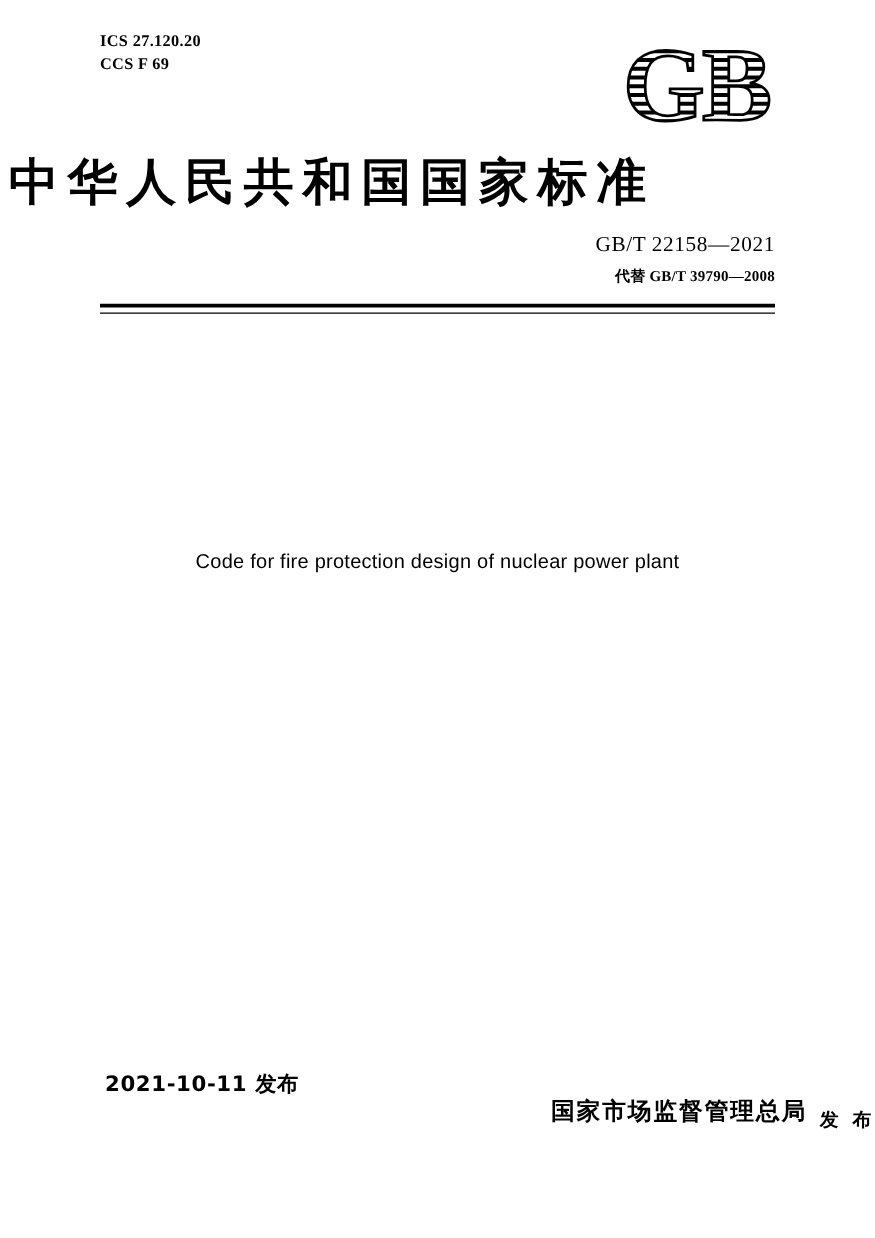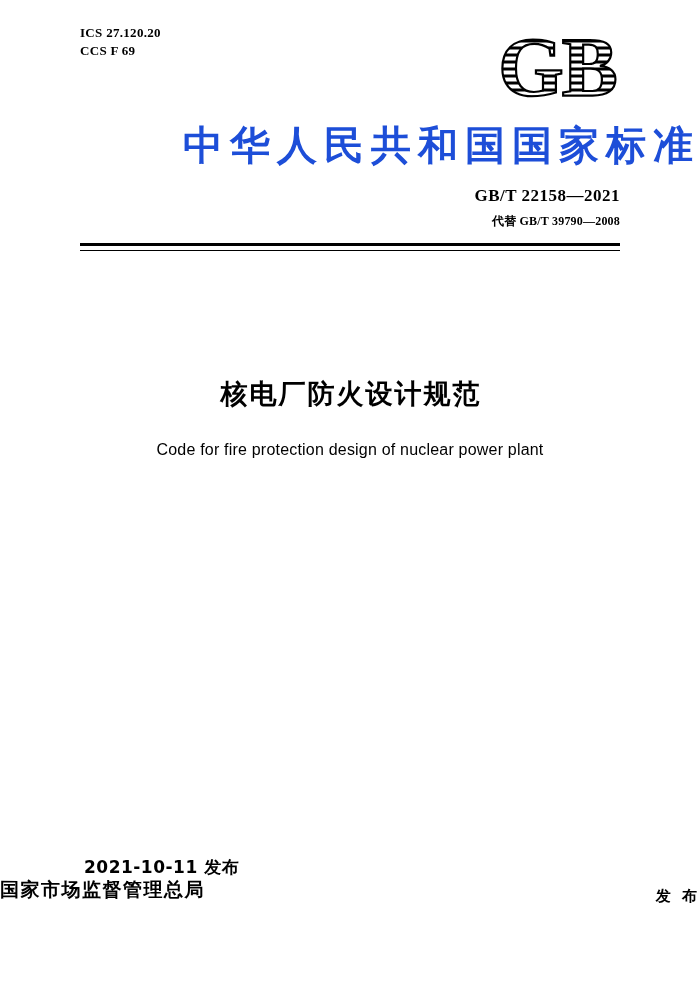--- a/index.html
+++ b/index.html
@@ -48,39 +48,39 @@
     height: 82px;
   }
   .gb-emblem svg { display: block; }
 
   
   .cn-title {
     position: absolute;
     left: 0;
     right: 0;
     top: 118px;
-    text-align: right;
+    text-align: left;
     font-family: "DejaVu Sans", sans-serif;
     font-weight: bold;
     font-size: 40px;
     letter-spacing: 7px;
     text-indent: 7px;
-    color: #1d4ed8;
+    color: #000000;
   }
 
   
   .std-num-block {
     position: absolute;
     right: 80px;
     top: 186px;
     text-align: right;
   }
   .std-num {
     font-family: "Liberation Serif", serif;
-    font-weight: bold;
+    font-weight: normal;
     font-size: 17px;
     letter-spacing: 0.5px;
     white-space: nowrap;
   }
   .std-replace {
     margin-top: 7px;
     font-family: "Liberation Serif", serif;
     font-weight: bold;
     font-size: 12px;
     letter-spacing: 0.2px;
@@ -147,21 +147,21 @@
     letter-spacing: 0.5px;
   }
 
   
   .publisher {
     position: absolute;
     left: 0;
     right: 0;
     top: 873px;
     display: flex;
-    justify-content: space-between;
+    justify-content: flex-end;
     align-items: center;
   }
   .publisher-names {
     font-family: "DejaVu Sans", sans-serif;
     font-weight: bold;
     font-size: 19px;
     line-height: 1.42;
     letter-spacing: 1.5px;
     text-align: center;
   }
@@ -215,21 +215,20 @@
   <div class="cn-title">中华人民共和国国家标准</div>
 
   <div class="std-num-block">
     <div class="std-num">GB/T 22158—2021</div>
     <div class="std-replace">代替 GB/T 39790—2008</div>
   </div>
 
   <div class="rule rule-thick"></div>
   <div class="rule rule-thin"></div>
 
-  <div class="doc-title-cn">核电厂防火设计规范</div>
   <div class="doc-title-en">Code for fire protection design of nuclear power plant</div>
 
   <div class="date-issue">2021-10-11 发布</div>
 
   <div class="publisher">
     <div class="publisher-names">
       <div>国家市场监督管理总局</div>
     </div>
     <div class="publisher-verb">发 布</div>
   </div>

